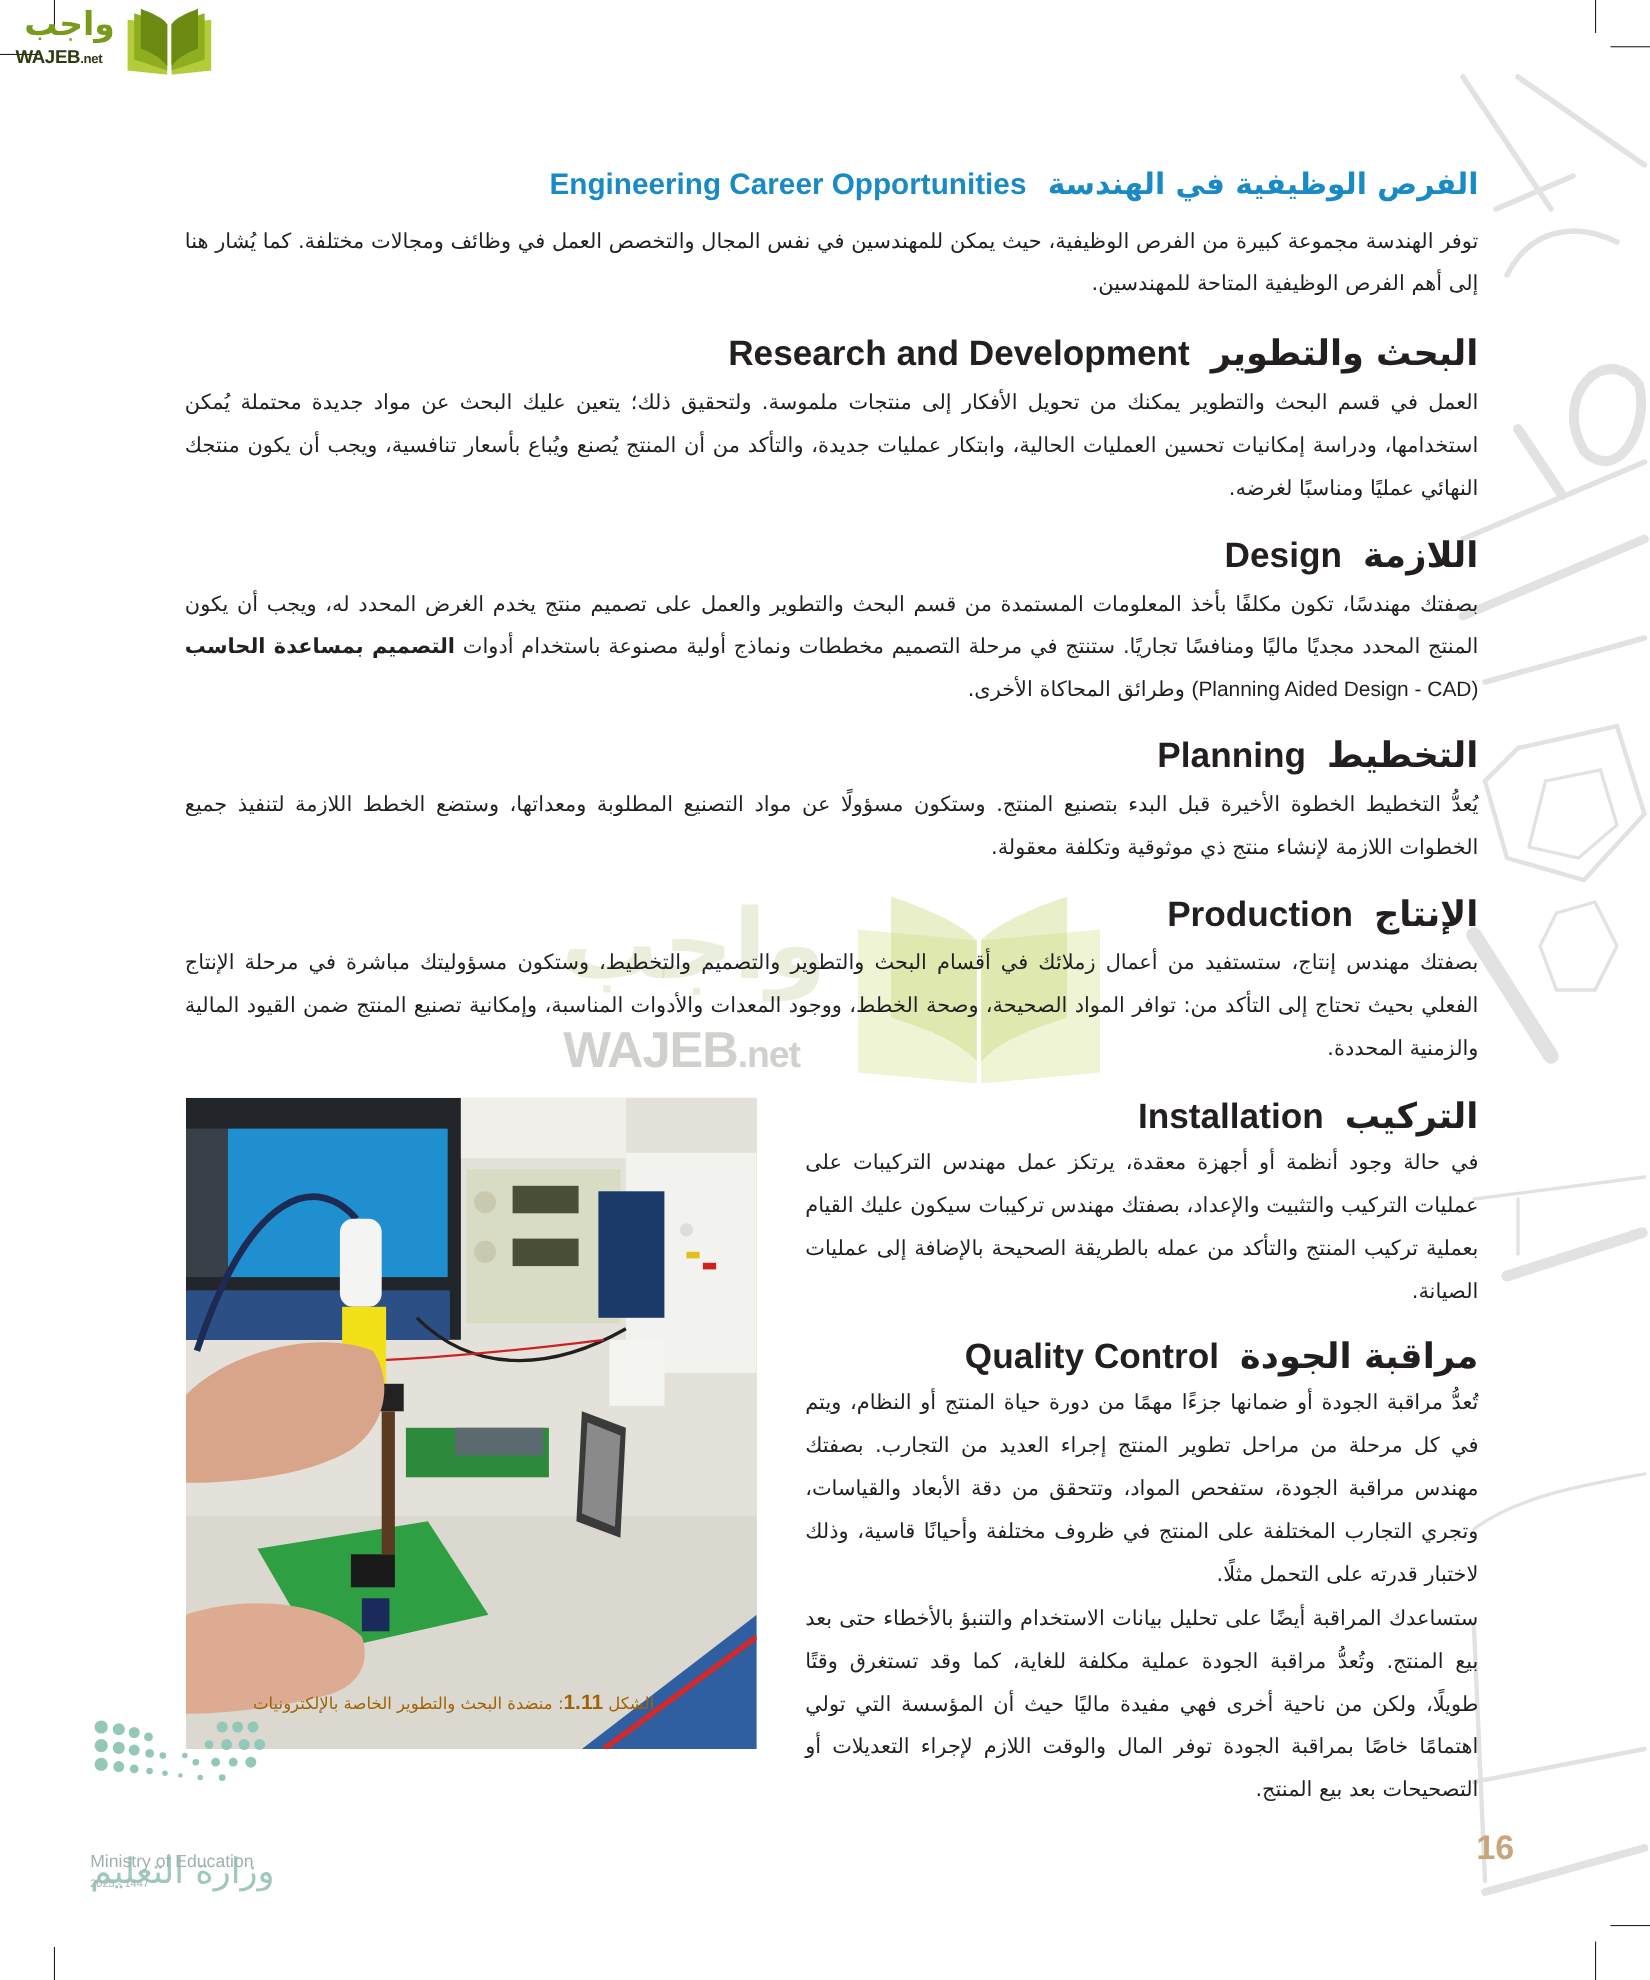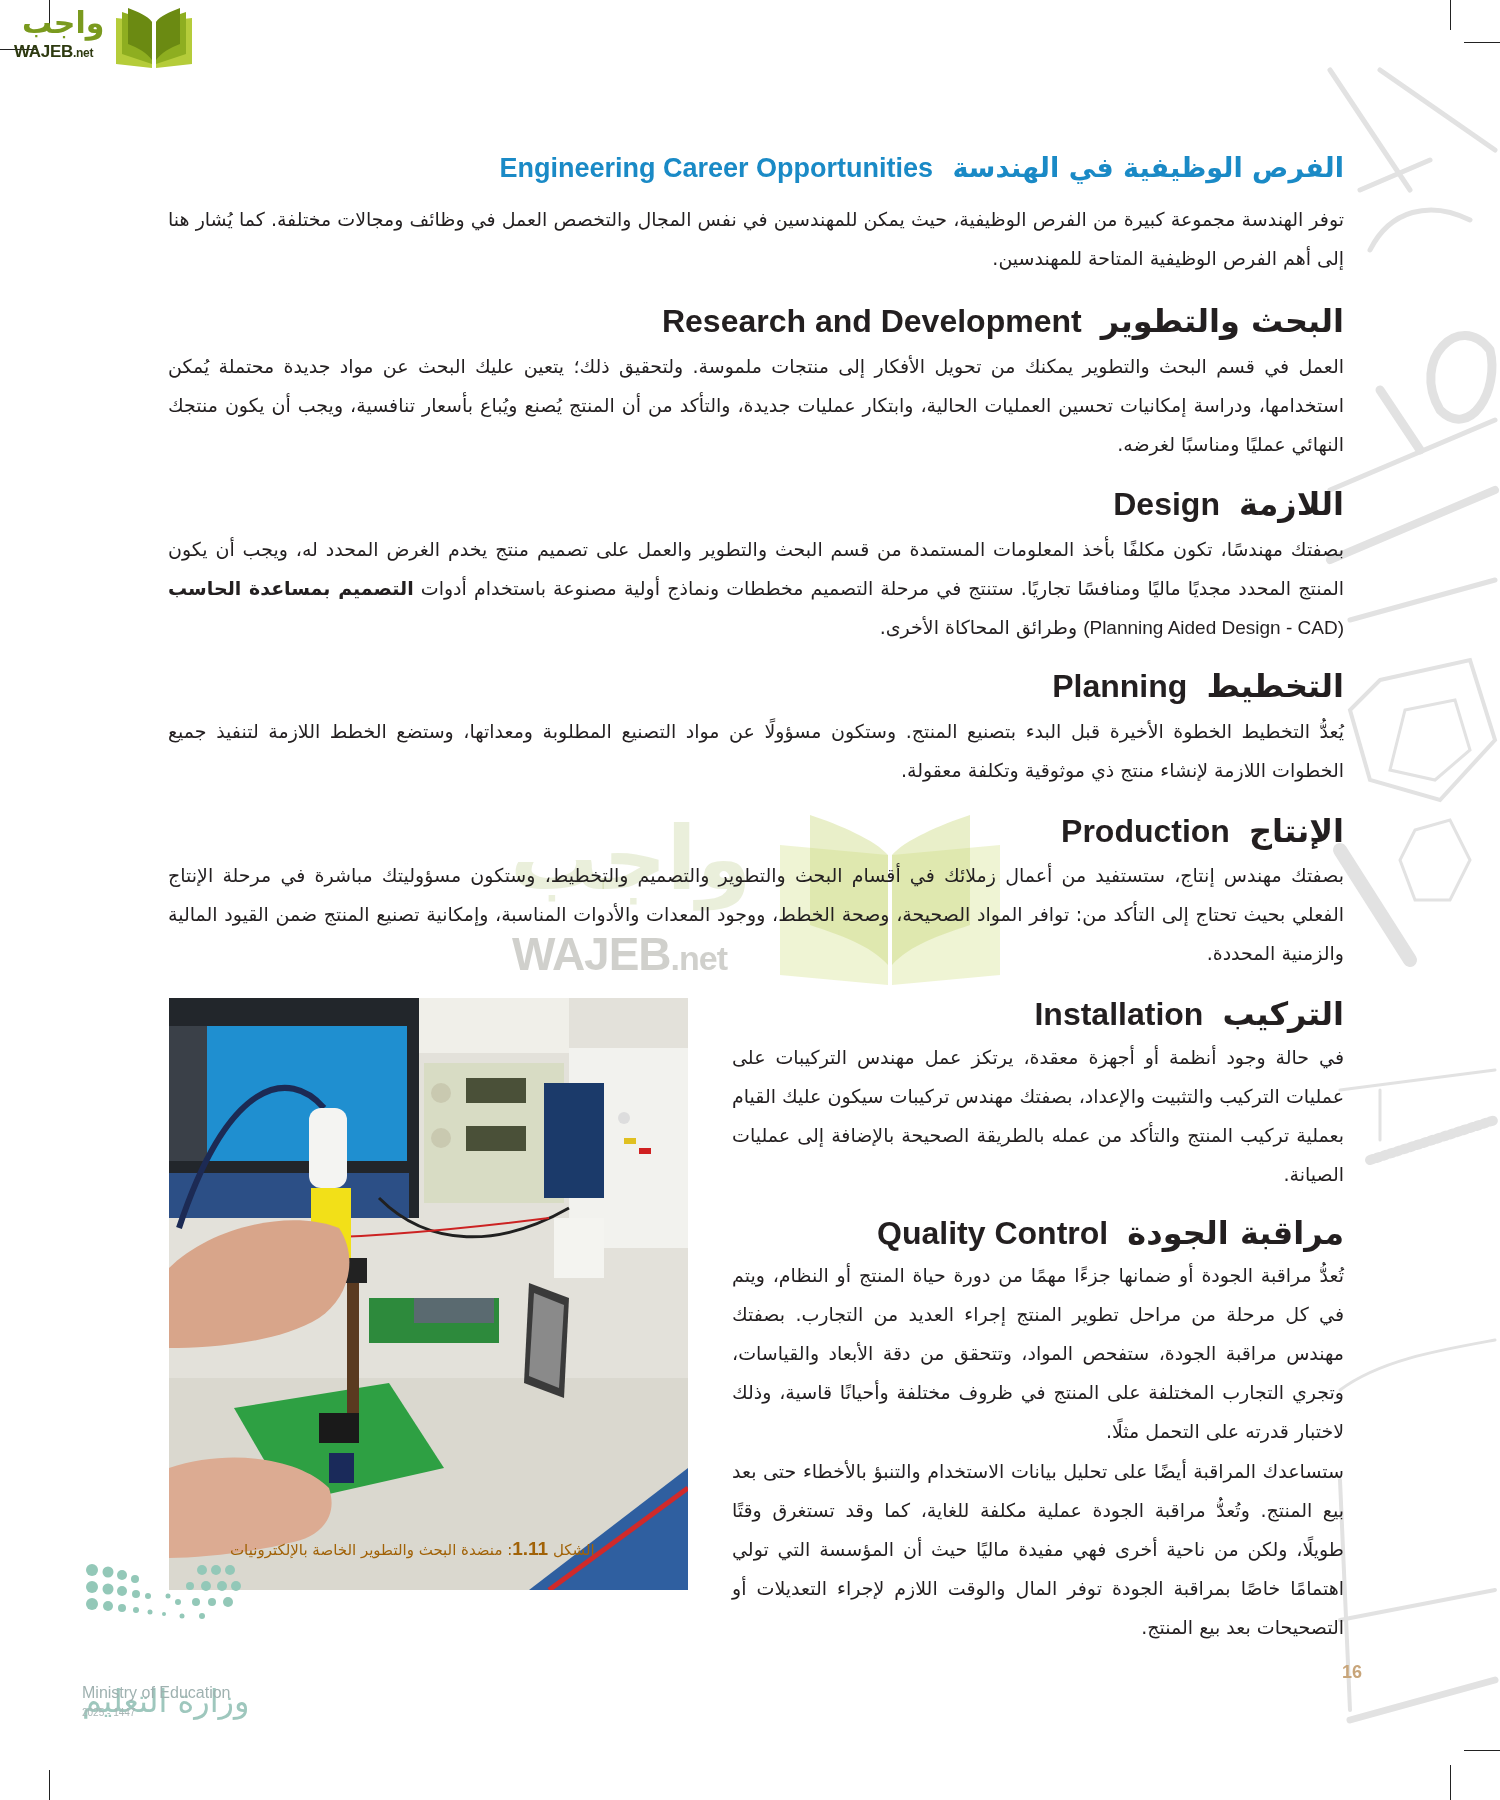--- a/index.html
+++ b/index.html
@@ -39,21 +39,21 @@
     .photo { position: absolute; left: 169px; top: 998px; width: 519px; height: 592px; overflow: hidden; background: #dcdcd6; }
     .caption { position: absolute; left: 230px; top: 1538px; direction: rtl; font-size: 15px; color: #a16207; white-space: nowrap; }
     .caption .num { font-family: "Liberation Sans", sans-serif; font-size: 19px; font-weight: bold; }
 
     
     .ministry { position: absolute; left: 82px; top: 1560px; width: 200px; height: 170px; }
     .ministry-ar { position: absolute; left: 0; top: 82px; font-size: 32px; color: #9ec7bd; direction: rtl; font-family: "DejaVu Sans", sans-serif; margin-top: 40px; }
     .ministry-en { position: absolute; left: 0; top: 124px; font-size: 16px; color: #9fb1b0; font-family: "Liberation Sans", sans-serif; }
     .ministry-year { position: absolute; left: 0; top: 147px; font-size: 10px; color: #a8b5b5; font-family: "Liberation Sans", sans-serif; }
 
-    .page-num { position: absolute; left: 1342px; top: 1662px; font-family: "Liberation Sans", sans-serif; font-weight: bold; font-size: 18px; color: #c8a57a; }
+    .page-num { position: absolute; left: 1342px; top: 1662px; font-family: "Liberation Sans", sans-serif; font-weight: bold; font-size: 31px; color: #c8a57a; }
   </style>
 </head>
 <body>
 
 <div class="crop" style="left:49px;top:0;width:1px;height:30px;"></div>
 <div class="crop" style="left:0;top:49px;width:36px;height:1px;"></div>
 <div class="crop" style="left:1450px;top:0;width:1px;height:30px;"></div>
 <div class="crop" style="left:1464px;top:42px;width:36px;height:1px;"></div>
 <div class="crop" style="left:49px;top:1770px;width:1px;height:30px;"></div>
 <div class="crop" style="left:1450px;top:1765px;width:1px;height:35px;"></div>

